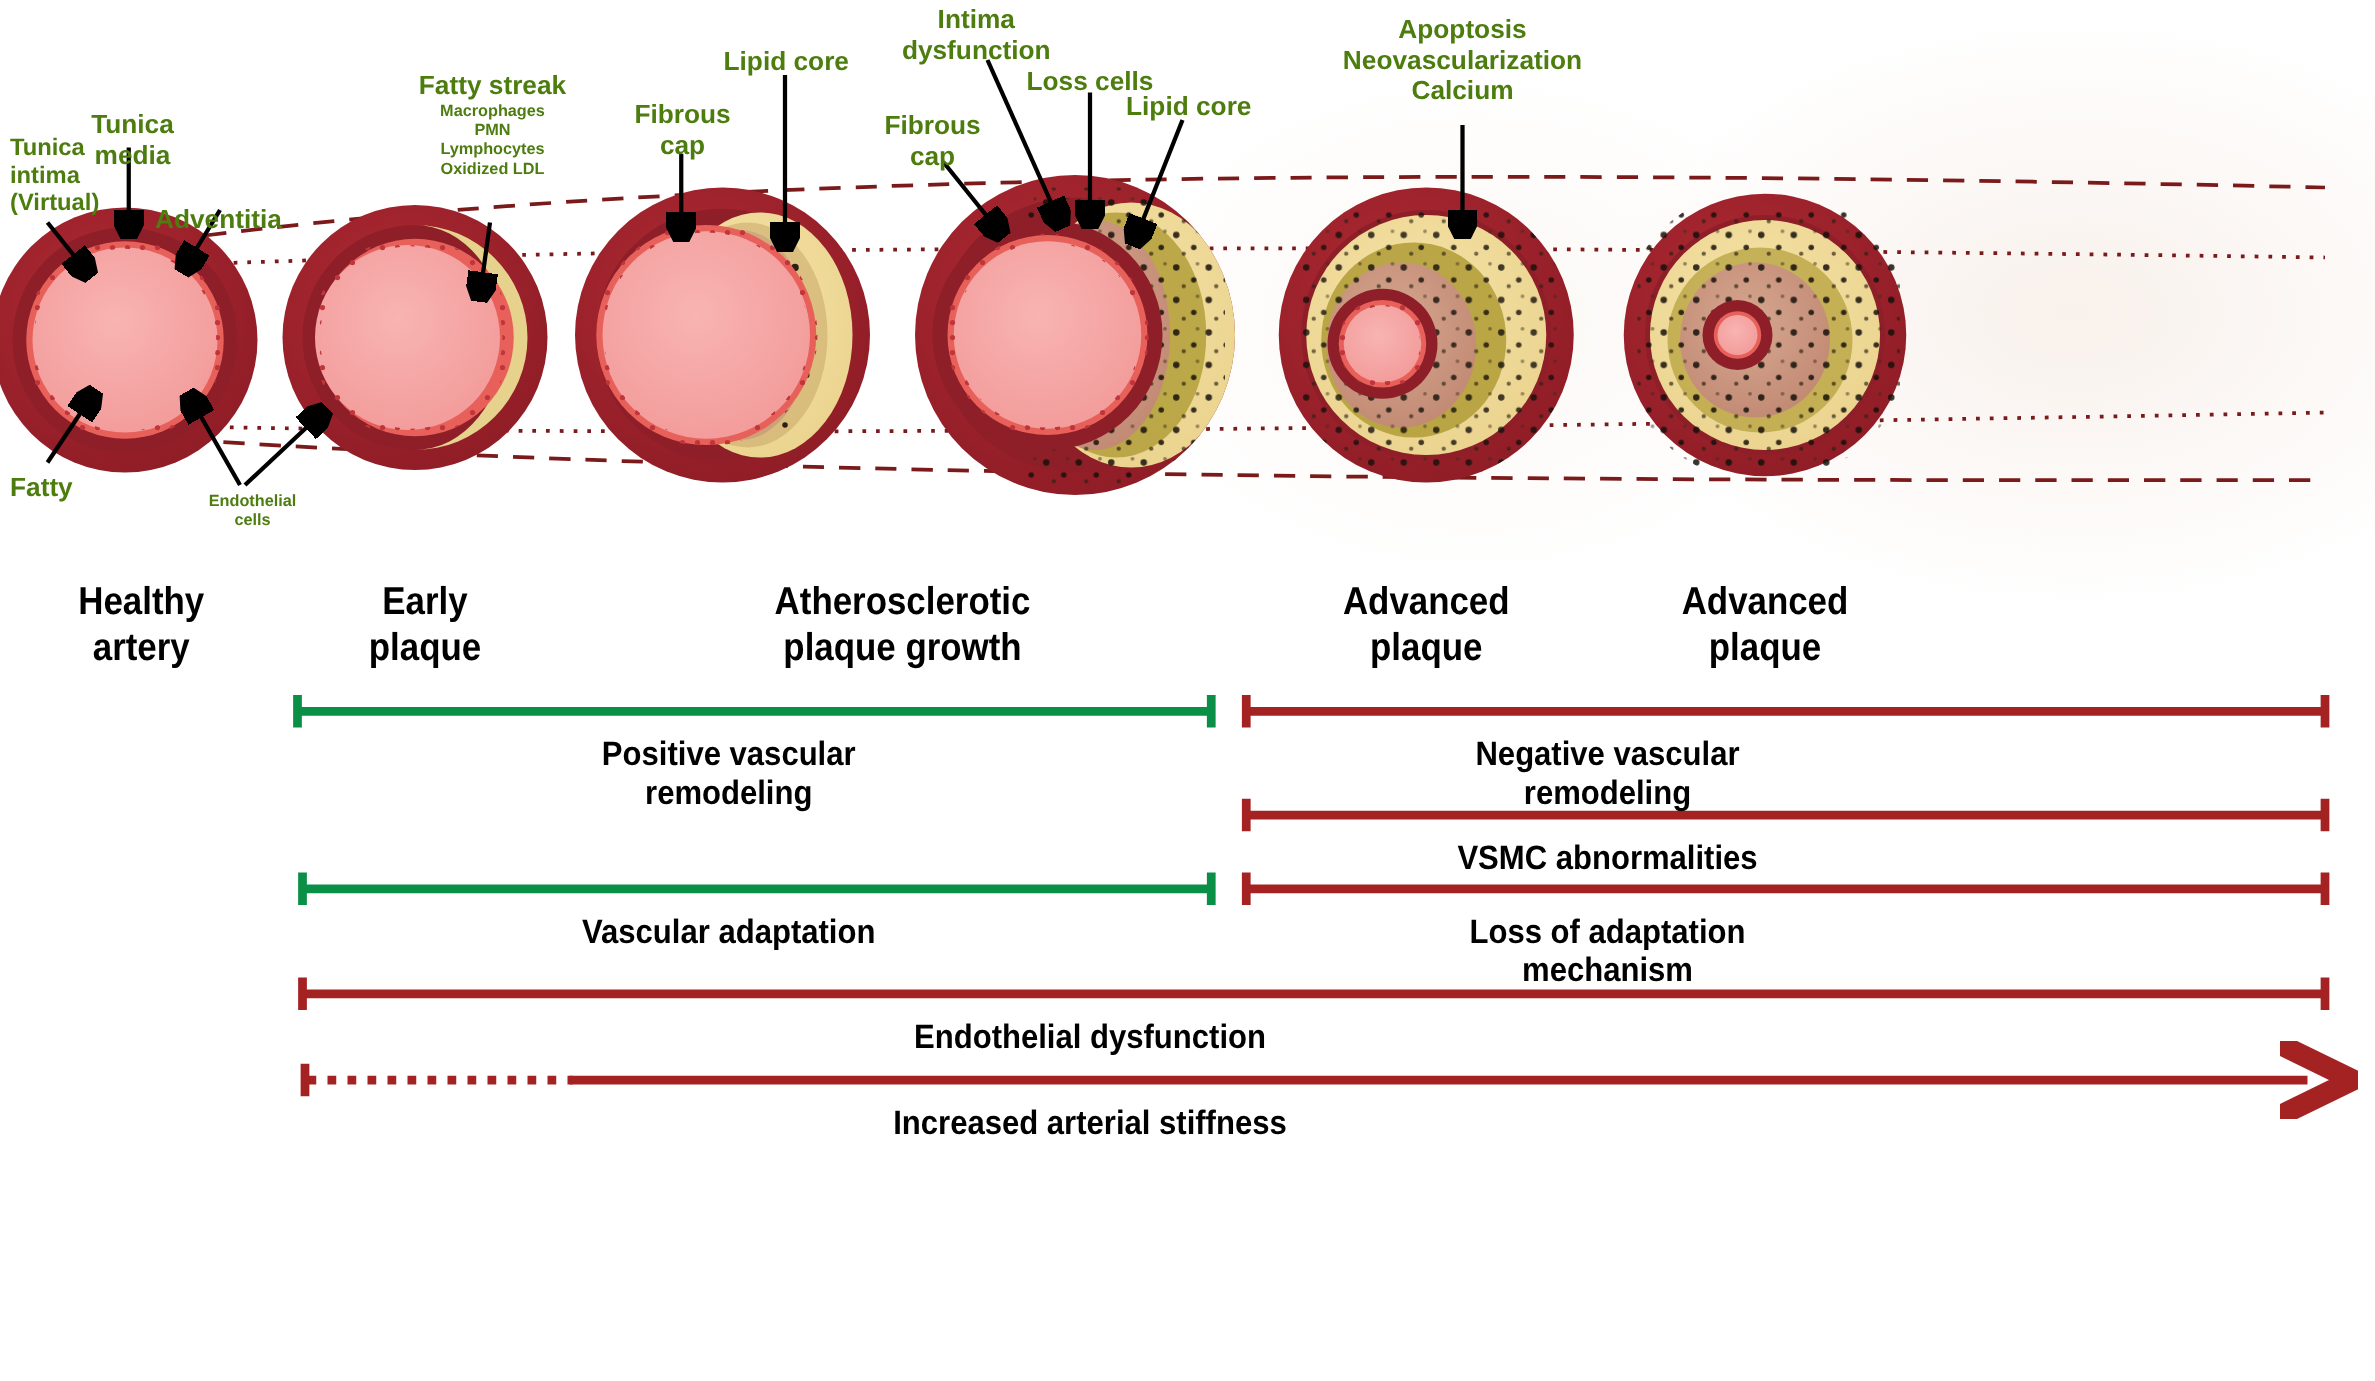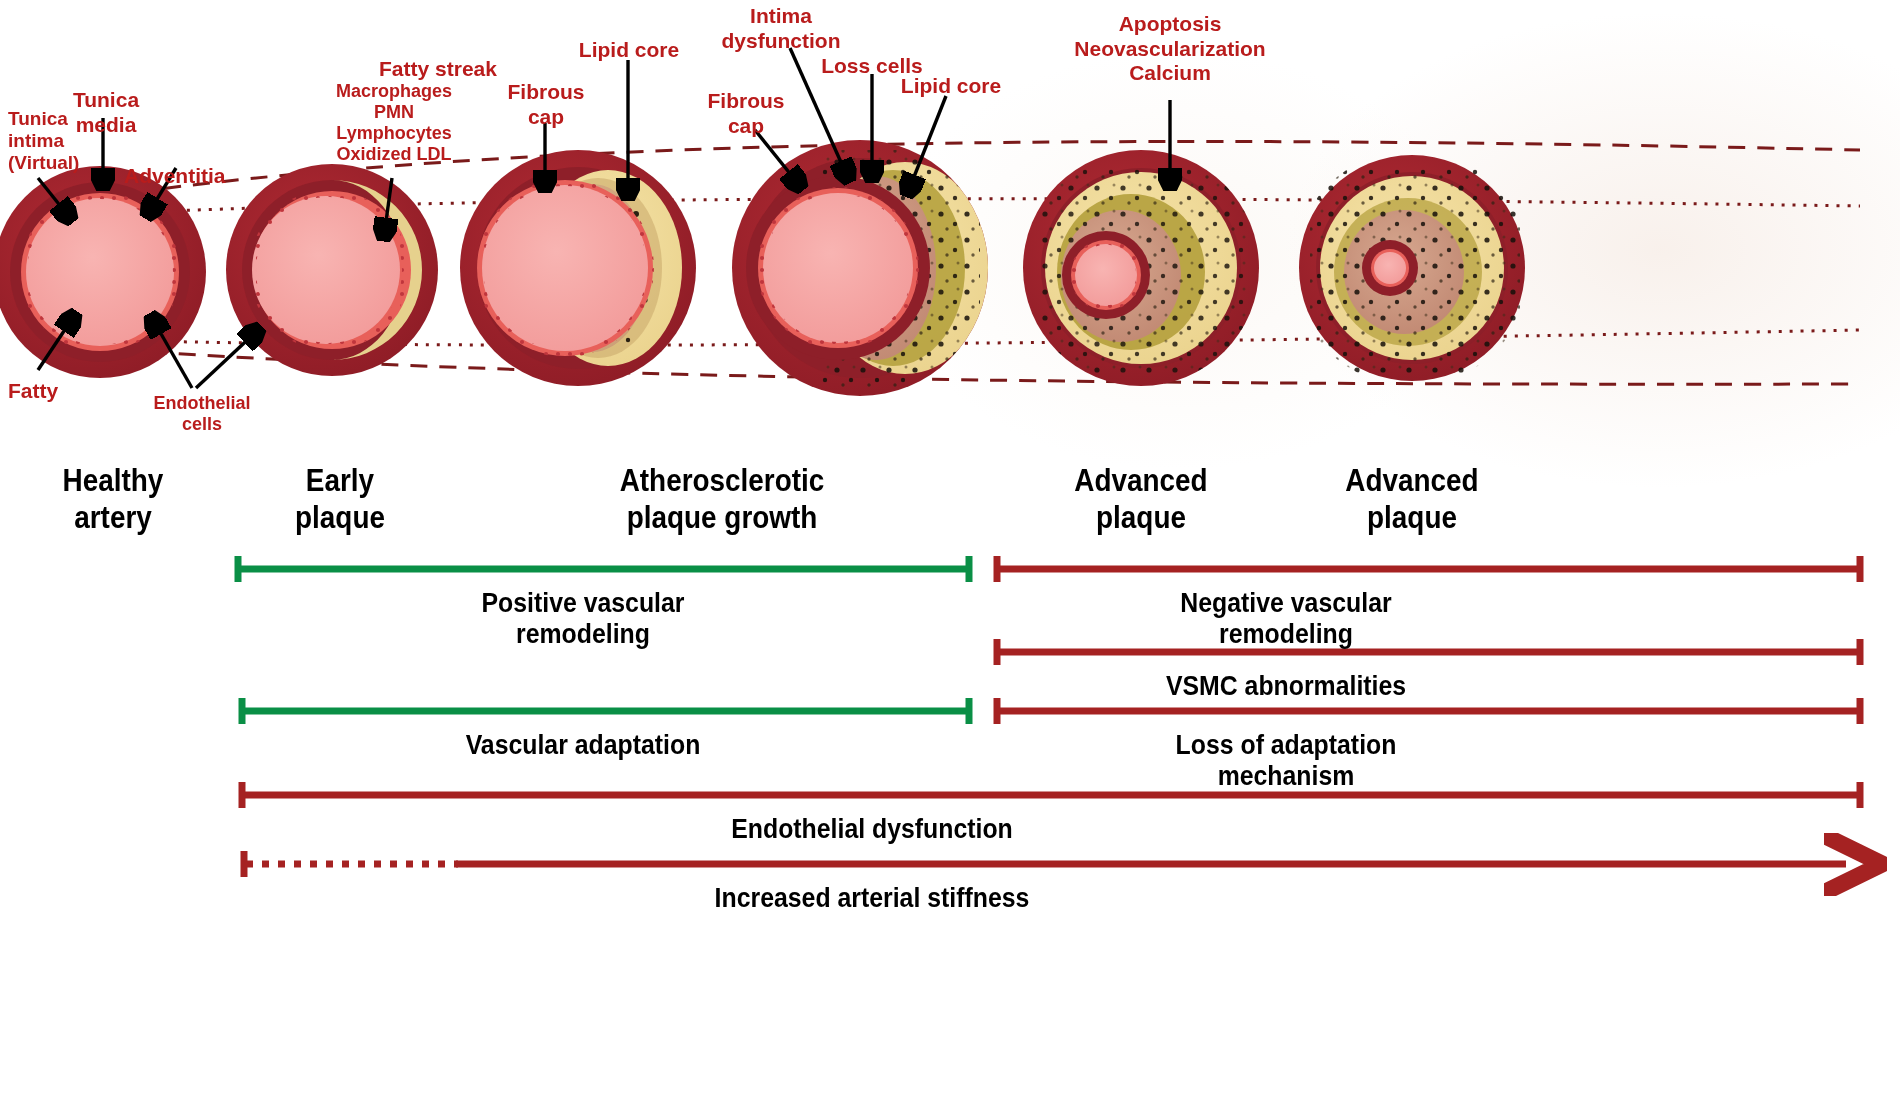--- a/index.html
+++ b/index.html
@@ -13,27 +13,27 @@
   .bg-wash{
     position:absolute;left:0;top:0;width:1900px;height:560px;
     background:
       radial-gradient(ellipse 520px 330px at 1660px 250px, rgba(247,238,232,.85) 0%, rgba(255,255,255,0) 72%),
       radial-gradient(ellipse 420px 300px at 1180px 260px, rgba(250,245,240,.7) 0%, rgba(255,255,255,0) 70%);
   }
   .arteries{position:absolute;left:0;top:0;width:1900px;height:560px;}
   .labels-layer,.leaders-layer{position:absolute;left:0;top:0;width:1900px;height:1105px;}
 
   .lbl{
-    position:absolute;color:#b91c1c;font-weight:bold;
+    position:absolute;color:#4d7c0f;font-weight:bold;
     line-height:1.17;text-align:center;white-space:pre-line;
     font-family:"Liberation Sans","DejaVu Sans",sans-serif;
   }
   .lbl.big{font-size:21px;}
   .lbl.mid{font-size:19px;}
-  .lbl.sm{font-size:18px;}
+  .lbl.sm{font-size:13px;}
   .lbl.left{text-align:left;}
 
   .stage-cap{
     position:absolute;color:#000;font-weight:bold;font-size:31px;
     line-height:1.18;text-align:center;white-space:pre-line;
     font-family:"Liberation Sans Narrow","Liberation Sans",sans-serif;
     transform:scaleX(.9);
   }
 
   .bars-layer{position:absolute;left:0;top:0;width:1900px;height:1105px;}
@@ -224,21 +224,21 @@
     <div class="lbl mid left" style="left:8px;top:108px;width:130px;">Tunica
 intima
 (Virtual)</div>
     <div class="lbl big" style="left:62px;top:88px;width:88px;">Tunica
 media</div>
     <div class="lbl big left" style="left:124px;top:144px;width:120px;margin-top:20px;">Adventitia</div>
     <div class="lbl big left" style="left:8px;top:379px;width:100px;">Fatty</div>
     <div class="lbl sm" style="left:152px;top:393px;width:100px;">Endothelial
 cells</div>
 
-    <div class="lbl big" style="left:330px;top:57px;width:128px;margin-left:44px;">Fatty streak</div>
+    <div class="lbl big" style="left:330px;top:57px;width:128px;">Fatty streak</div>
     <div class="lbl sm" style="left:330px;top:81px;width:128px;">Macrophages
 PMN
 Lymphocytes
 Oxidized LDL</div>
 
     <div class="lbl big" style="left:500px;top:80px;width:92px;">Fibrous
 cap</div>
     <div class="lbl big" style="left:574px;top:38px;width:110px;">Lipid core</div>
 
     <div class="lbl big" style="left:716px;top:4px;width:130px;">Intima

